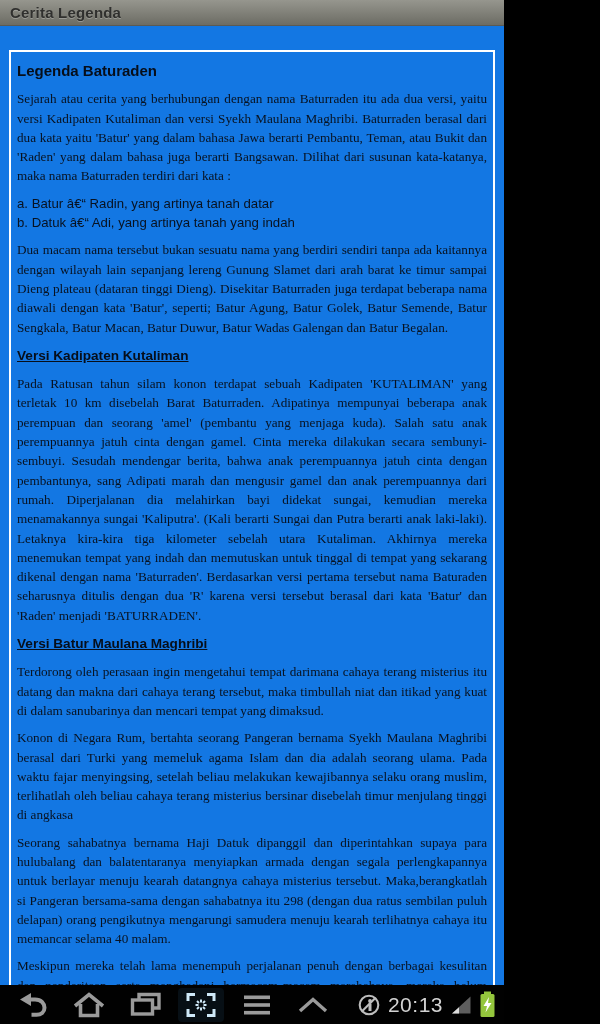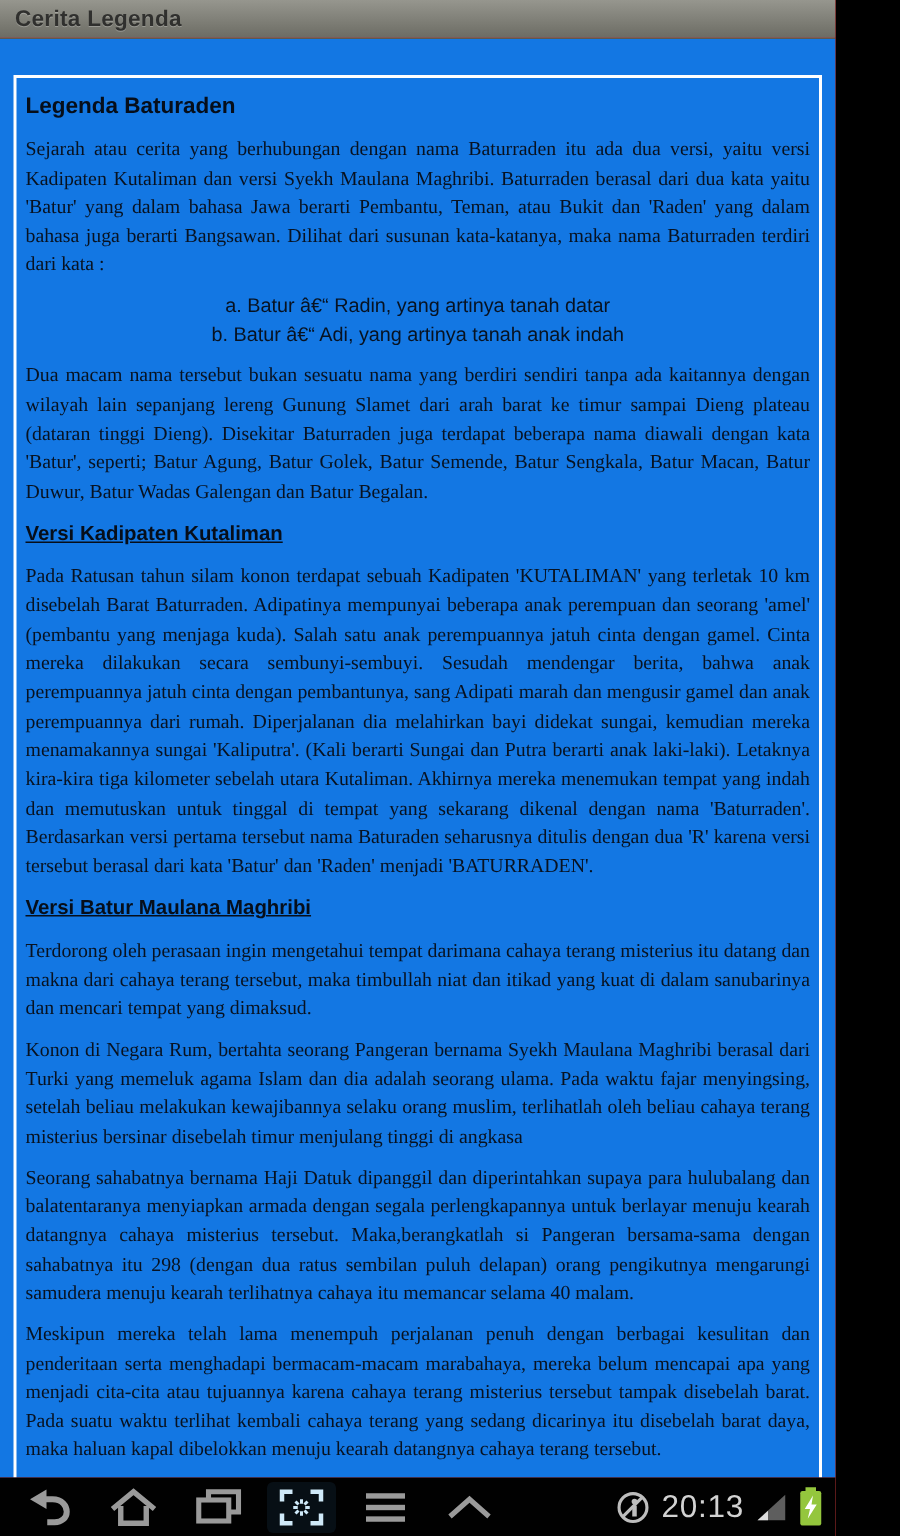--- a/index.html
+++ b/index.html
@@ -1,19 +1,19 @@
 <!DOCTYPE html>
 <html><head>
 <meta charset="utf-8">
 <style>
   * { margin:0; padding:0; box-sizing:border-box; }
   html,body { background:#000; }
   .screen {
-    position:relative; width:557px; height:1024px; overflow:hidden;
-    background:#ef4444; font-family:"Liberation Sans", sans-serif;
+    position:relative; width:504px; height:1024px; overflow:hidden;
+    background:#14532d; font-family:"Liberation Sans", sans-serif;
   }
   
   .titlebar {
     position:absolute; top:0; left:0; right:0; height:26px;
     background:linear-gradient(#96968e, #6c6c64);
     border-bottom:1px solid #5a5a54;
     display:flex; align-items:center; padding-left:10px;
   }
   .titlebar .app-title {
     font-size:15px; font-weight:bold; color:#30302e;
@@ -27,21 +27,21 @@
   }
   .panel {
     border:2px solid #ffffff; min-height:101%;
     padding:9px 6px 10px 6px;
     color:#081220; text-align:justify;
     font-size:13.2px; line-height:19.3px;
   }
   .panel h1 { font-size:15px; line-height:19.3px; margin:0 0 9px 0; color:#060e1a; }
   .panel h2 { font-size:13.6px; line-height:19.3px; margin:9px 0; color:#060e1a;text-decoration:underline; }
   .panel p  { margin:8px 0;font-family:Liberation Serif, serif; }
-  .panel .deflist div { text-align:center; }
+  .panel .deflist div { text-align:left; }
   
   .navbar {
     position:absolute; bottom:0; left:0; right:0; height:39px;
     background:#010101; display:flex; align-items:center; padding:0 6px 0 10px;
   }
   .navbtn {
     width:46px; height:34px; display:flex; align-items:center; justify-content:center;
     margin-right:10px;
   }
   .navbtn.capture { background:rgba(70,150,210,0.10); border-radius:4px; }
@@ -59,21 +59,21 @@
   <div class="titlebar">
     <span class="app-title">Cerita Legenda</span>
   </div>
 
   <div class="content">
     <div class="panel">
       <h1>Legenda Baturaden</h1>
       <p>Sejarah atau cerita yang berhubungan dengan nama Baturraden itu ada dua versi, yaitu versi Kadipaten Kutaliman dan versi Syekh Maulana Maghribi. Baturraden berasal dari dua kata yaitu 'Batur' yang dalam bahasa Jawa berarti Pembantu, Teman, atau Bukit dan 'Raden' yang dalam bahasa juga berarti Bangsawan. Dilihat dari susunan kata-katanya, maka nama Baturraden terdiri dari kata :</p>
       <div class="deflist">
         <div>a. Batur â€“ Radin, yang artinya tanah datar</div>
-        <div>b. Batur â€“ Adi, yang artinya tanah anak indah</div>
+        <div>b. Datuk â€“ Adi, yang artinya tanah yang indah</div>
       </div>
       <p>Dua macam nama tersebut bukan sesuatu nama yang berdiri sendiri tanpa ada kaitannya dengan wilayah lain sepanjang lereng Gunung Slamet dari arah barat ke timur sampai Dieng plateau (dataran tinggi Dieng). Disekitar Baturraden juga terdapat beberapa nama diawali dengan kata 'Batur', seperti; Batur Agung, Batur Golek, Batur Semende, Batur Sengkala, Batur Macan, Batur Duwur, Batur Wadas Galengan dan Batur Begalan.</p>
       <h2>Versi Kadipaten Kutaliman</h2>
       <p>Pada Ratusan tahun silam konon terdapat sebuah Kadipaten 'KUTALIMAN' yang terletak 10 km disebelah Barat Baturraden. Adipatinya mempunyai beberapa anak perempuan dan seorang 'amel' (pembantu yang menjaga kuda). Salah satu anak perempuannya jatuh cinta dengan gamel. Cinta mereka dilakukan secara sembunyi-sembuyi. Sesudah mendengar berita, bahwa anak perempuannya jatuh cinta dengan pembantunya, sang Adipati marah dan mengusir gamel dan anak perempuannya dari rumah. Diperjalanan dia melahirkan bayi didekat sungai, kemudian mereka menamakannya sungai 'Kaliputra'. (Kali berarti Sungai dan Putra berarti anak laki-laki). Letaknya kira-kira tiga kilometer sebelah utara Kutaliman. Akhirnya mereka menemukan tempat yang indah dan memutuskan untuk tinggal di tempat yang sekarang dikenal dengan nama 'Baturraden'. Berdasarkan versi pertama tersebut nama Baturaden seharusnya ditulis dengan dua 'R' karena versi tersebut berasal dari kata 'Batur' dan 'Raden' menjadi 'BATURRADEN'.</p>
       <h2>Versi Batur Maulana Maghribi</h2>
       <p>Terdorong oleh perasaan ingin mengetahui tempat darimana cahaya terang misterius itu datang dan makna dari cahaya terang tersebut, maka timbullah niat dan itikad yang kuat di dalam sanubarinya dan mencari tempat yang dimaksud.</p>
       <p>Konon di Negara Rum, bertahta seorang Pangeran bernama Syekh Maulana Maghribi berasal dari Turki yang memeluk agama Islam dan dia adalah seorang ulama. Pada waktu fajar menyingsing, setelah beliau melakukan kewajibannya selaku orang muslim, terlihatlah oleh beliau cahaya terang misterius bersinar disebelah timur menjulang tinggi di angkasa</p>
       <p>Seorang sahabatnya bernama Haji Datuk dipanggil dan diperintahkan supaya para hulubalang dan balatentaranya menyiapkan armada dengan segala perlengkapannya untuk berlayar menuju kearah datangnya cahaya misterius tersebut. Maka,berangkatlah si Pangeran bersama-sama dengan sahabatnya itu 298 (dengan dua ratus sembilan puluh delapan) orang pengikutnya mengarungi samudera menuju kearah terlihatnya cahaya itu memancar selama 40 malam.</p>
       <p>Meskipun mereka telah lama menempuh perjalanan penuh dengan berbagai kesulitan dan penderitaan serta menghadapi bermacam-macam marabahaya, mereka belum mencapai apa yang menjadi cita-cita atau tujuannya karena cahaya terang misterius tersebut tampak disebelah barat. Pada suatu waktu terlihat kembali cahaya terang yang sedang dicarinya itu disebelah barat daya, maka haluan kapal dibelokkan menuju kearah datangnya cahaya terang tersebut.</p>
     </div>

